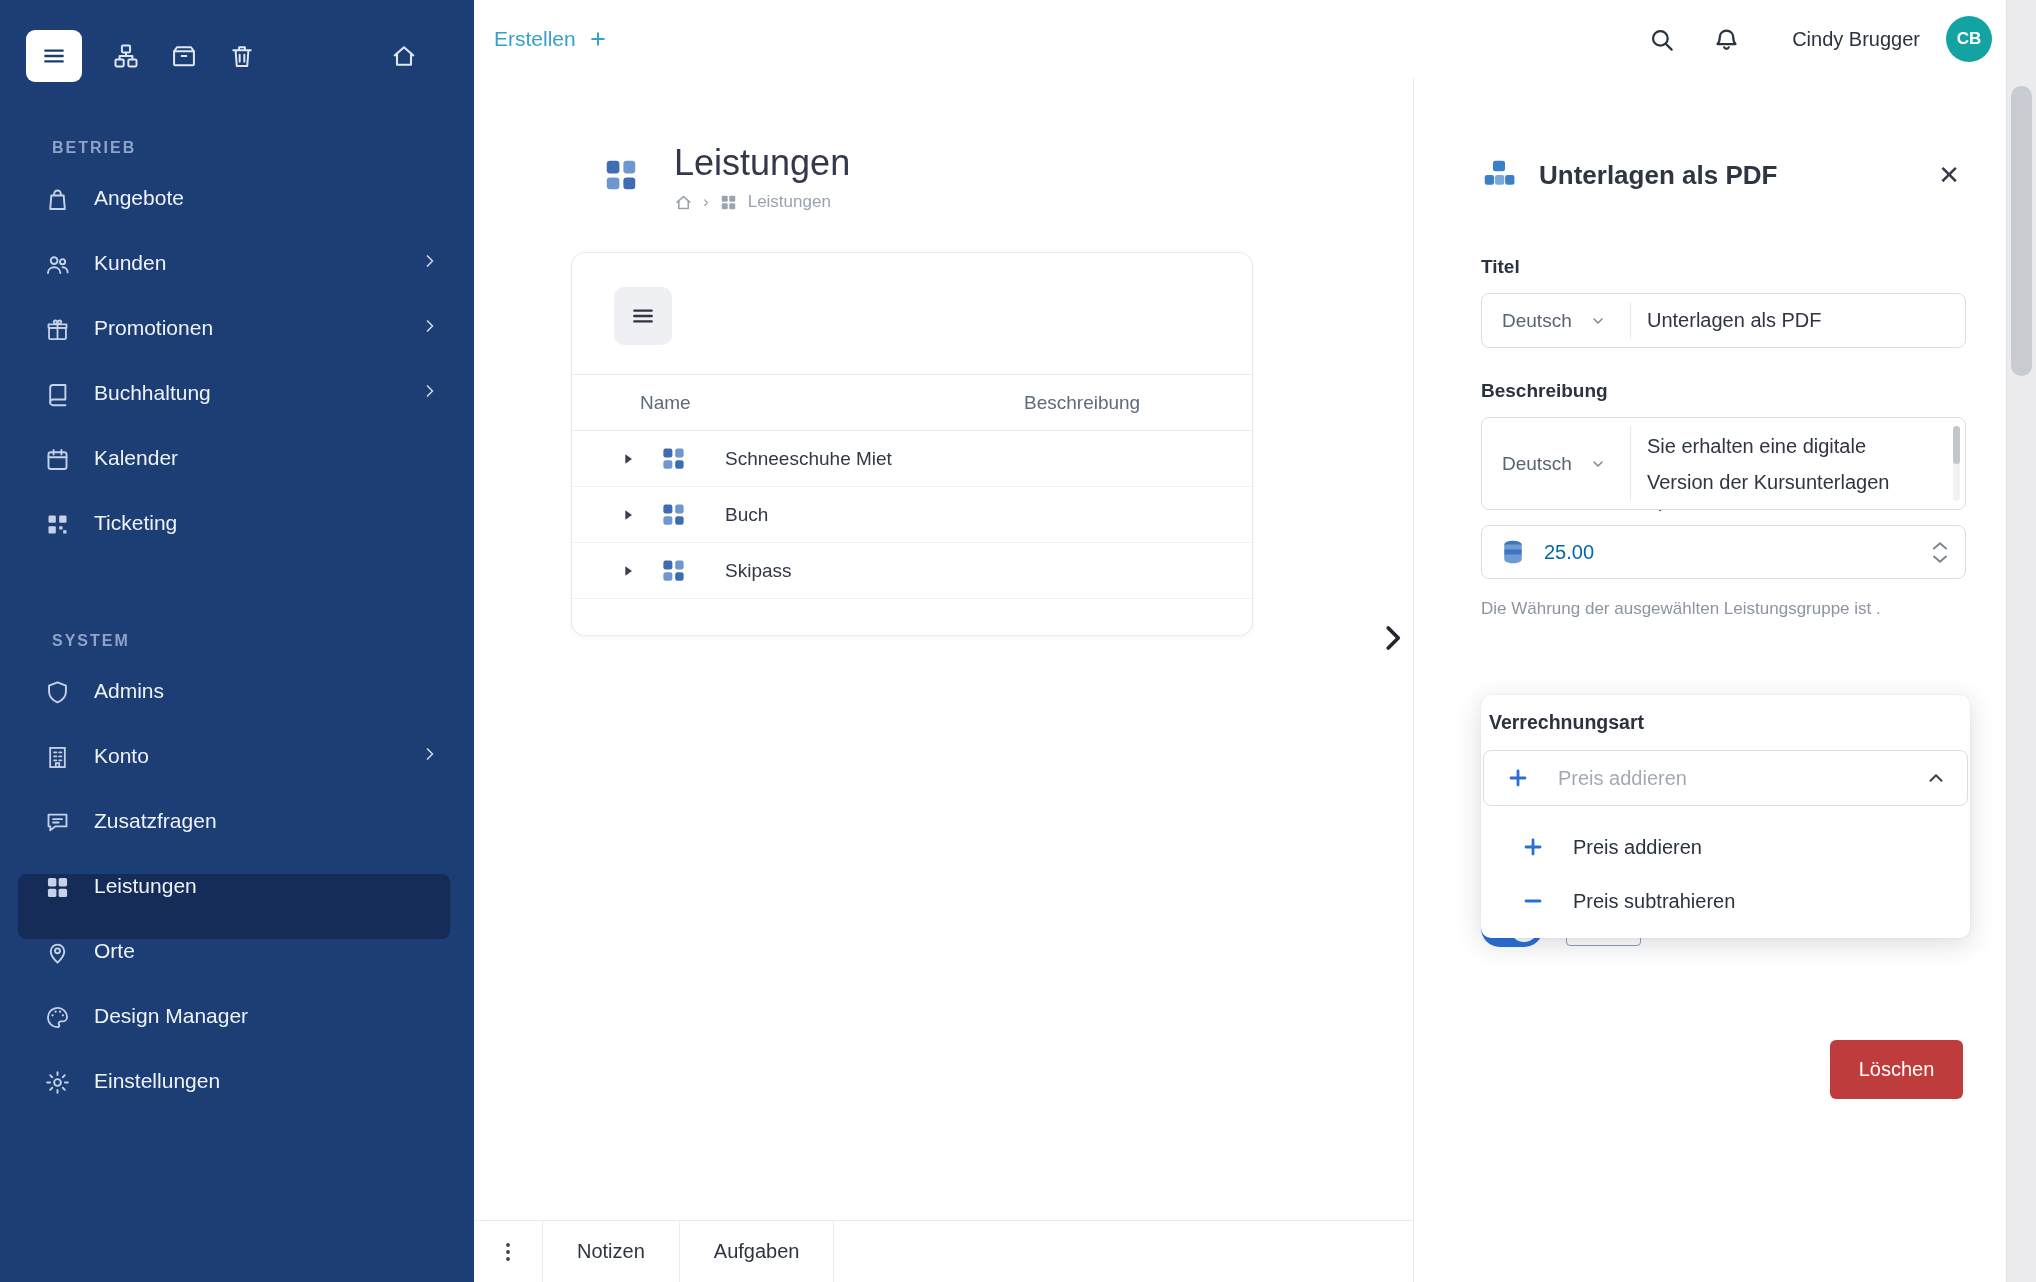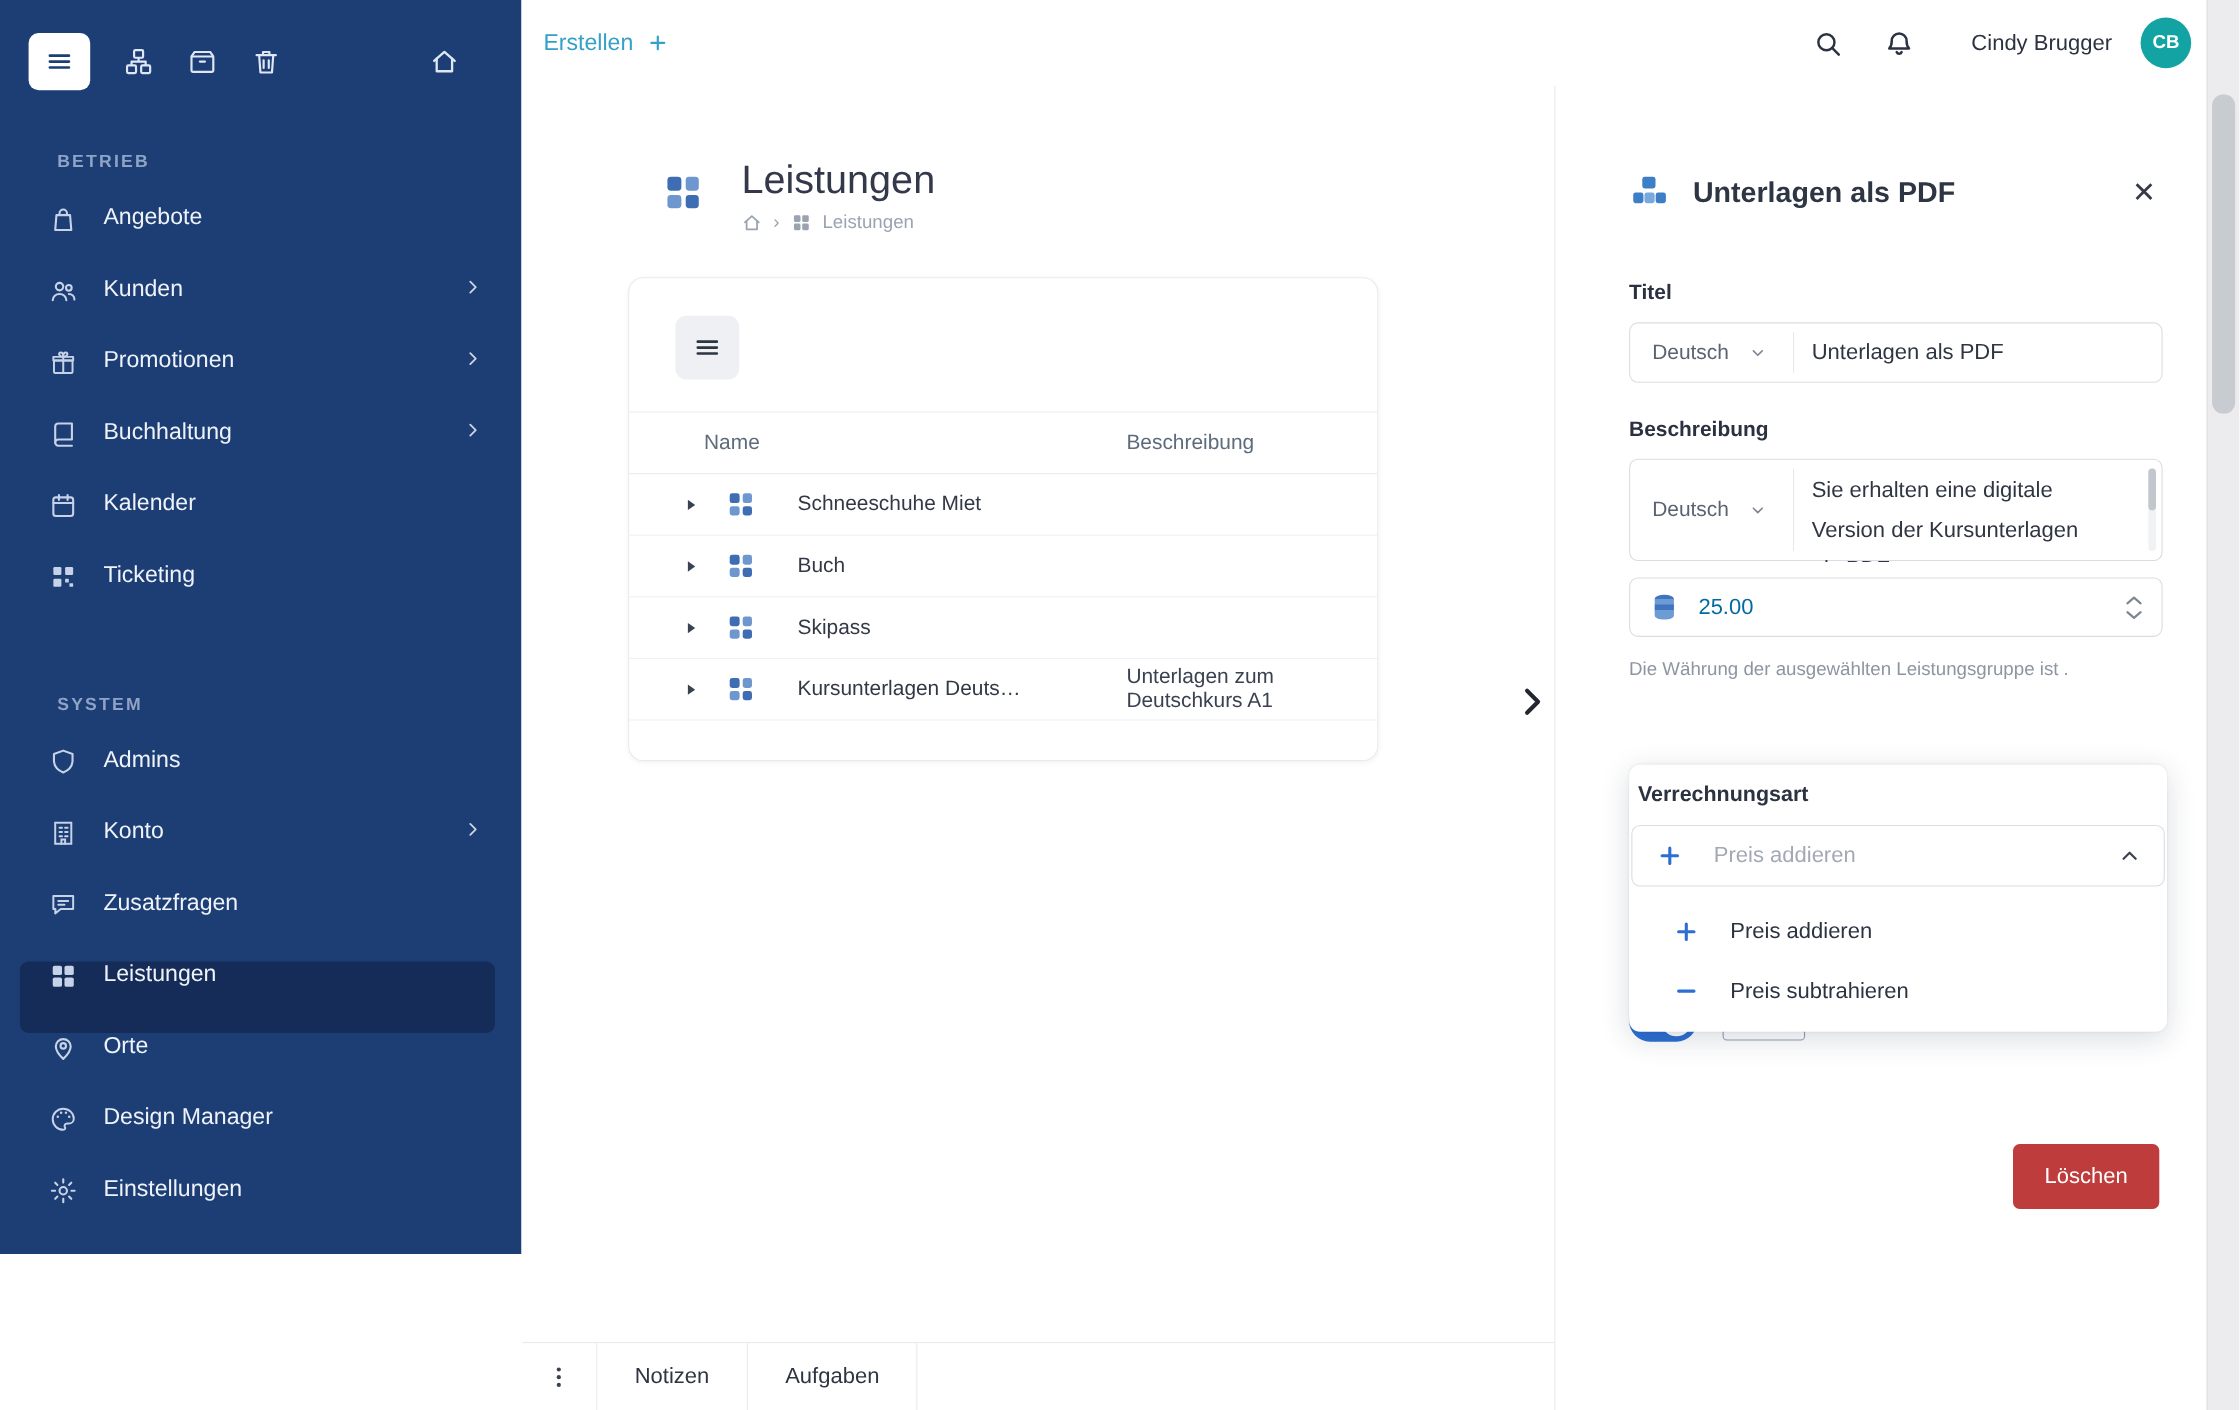--- a/index.html
+++ b/index.html
@@ -7,21 +7,21 @@
   body {
     font-family: "Liberation Sans", sans-serif;
     background:#ffffff; color:#2e3440;
     overflow:hidden; display:flex;
   }
   [data-interactable="true"] { cursor:pointer; }
   svg { display:block; }
 
   
   .sidebar {
-    width:474px; height:1140px; background:#1d3e74; flex:0 0 auto;
+    width:474px; height:1282px; background:#1d3e74; flex:0 0 auto;
     display:flex; flex-direction:column; overflow:hidden;
   }
   .sb-toolbar {
     margin:29px 26px 0 26px; height:53px;
     display:flex; align-items:center; gap:30px;
   }
   .sb-burger {
     width:56px; height:52px; background:#ffffff; border:none; border-radius:9px;
     display:flex; align-items:center; justify-content:center; color:#1d3e74;
   }
@@ -518,37 +518,20 @@
                   <rect x="3" y="3" width="8" height="8" rx="2" fill="#3e6db4"></rect>
                   <rect x="13.5" y="3" width="7.5" height="8" rx="2" fill="#6f97cf"></rect>
                   <rect x="3" y="13.5" width="8" height="7.5" rx="2" fill="#6f97cf"></rect>
                   <rect x="13.5" y="13.5" width="7.5" height="7.5" rx="2" fill="#3e6db4"></rect>
                 </svg>
               </span>
             <span class="row-name" data-interactable="false">Skipass</span>
             <span class="row-desc" data-interactable="false"></span>
           </div>
 
-          <div class="tbl-row" data-interactable="true">
-            <span class="row-caret" data-interactable="true">
-                <svg viewBox="0 0 24 24" width="16" height="16">
-                  <path d="M8 5l10 7-10 7z" fill="currentColor"></path>
-                </svg>
-              </span>
-            <span class="row-icon" data-interactable="false">
-                <svg viewBox="0 0 24 24" width="27" height="27">
-                  <rect x="3" y="3" width="8" height="8" rx="2" fill="#3e6db4"></rect>
-                  <rect x="13.5" y="3" width="7.5" height="8" rx="2" fill="#6f97cf"></rect>
-                  <rect x="3" y="13.5" width="8" height="7.5" rx="2" fill="#6f97cf"></rect>
-                  <rect x="13.5" y="13.5" width="7.5" height="7.5" rx="2" fill="#3e6db4"></rect>
-                </svg>
-              </span>
-            <span class="row-name" data-interactable="false">Kursunterlagen Deuts…</span>
-            <span class="row-desc" data-interactable="false">Unterlagen zum Deutschkurs A1</span>
-          </div>
         </div>
       </div>
 
       <button class="panel-handle" data-interactable="true">
         <svg width="30" height="34" viewBox="0 0 24 24" fill="none" stroke="currentColor" stroke-width="3" stroke-linecap="round" stroke-linejoin="round" data-interactable="false">
             <path d="M9 4l8 8-8 8"></path>
           </svg>
       </button>
 
       <div class="main-footer" data-interactable="false">

